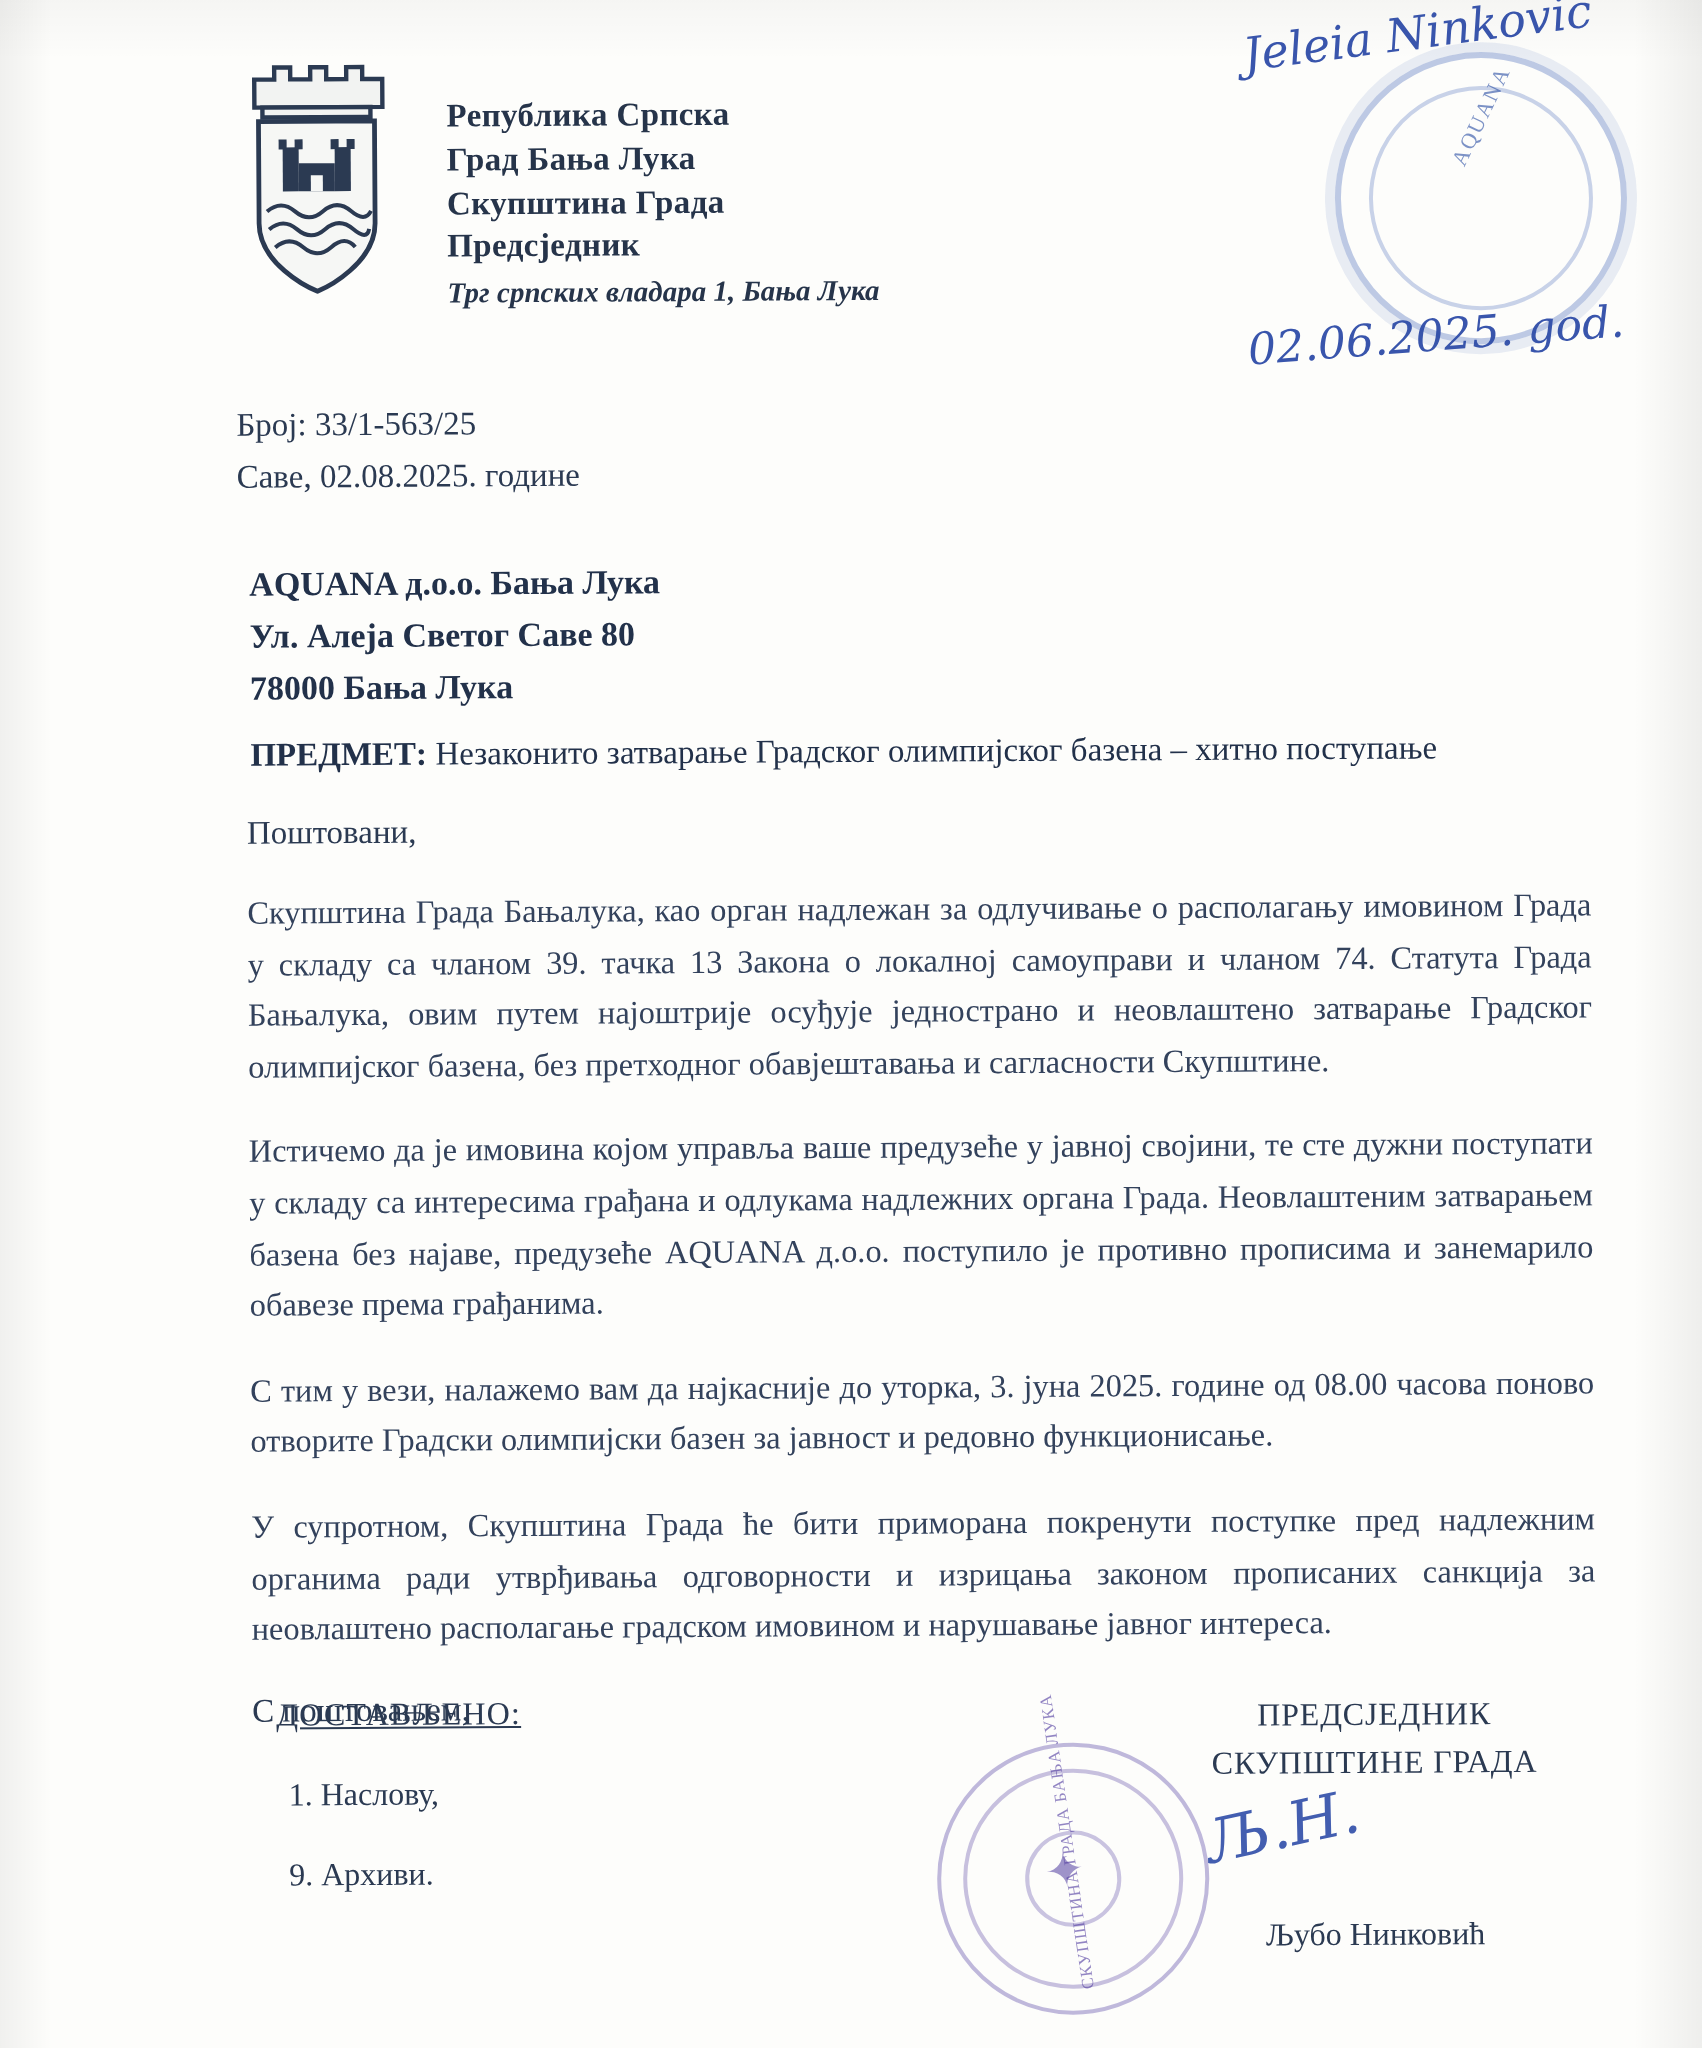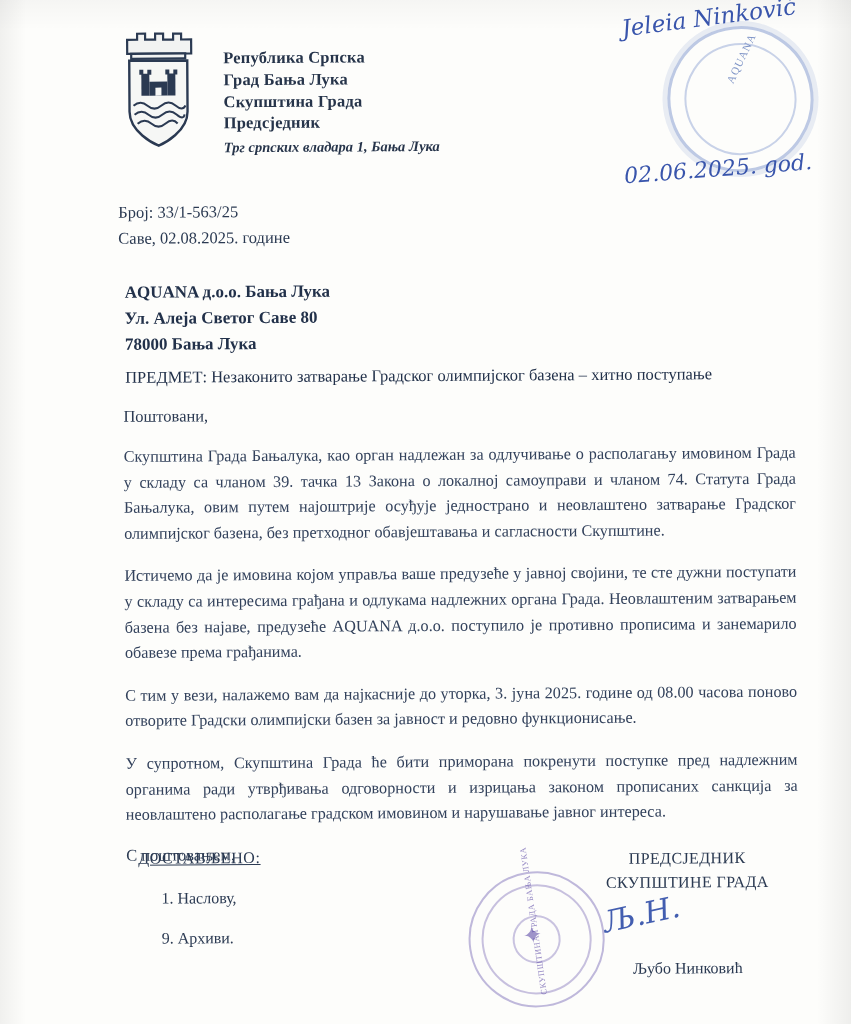--- a/index.html
+++ b/index.html
@@ -147,21 +147,21 @@
 
   
   .subject {
     position: absolute;
     left: 126px;
     top: 366px;
     font-size: 16.5px;
     color: #22314a;
     width: 660px;
   }
-  .subject b { font-weight: normal; }
+  .subject b { font-weight: bold; }
 
   
   .body {
     position: absolute;
     left: 124px;
     top: 405px;
     width: 672px;
   }
   .salutation {
     font-size: 16.5px;
@@ -183,21 +183,21 @@
 
   
   .distribution {
     position: absolute;
     left: 136px;
     top: 848px;
     font-size: 16px;
     color: #2b3a52;
   }
   .distribution .title { letter-spacing: .6px; text-decoration: underline; }
-  .distribution .item { margin-top: 22px; margin-left: 23px; }
+  .distribution .item { margin-top: 22px; margin-left: 6px; }
 
   .signature {
     position: absolute;
     left: 560px;
     top: 848px;
     width: 250px;
     text-align: center;
     font-size: 16px;
     color: #2b3a52;
     line-height: 1.5;

